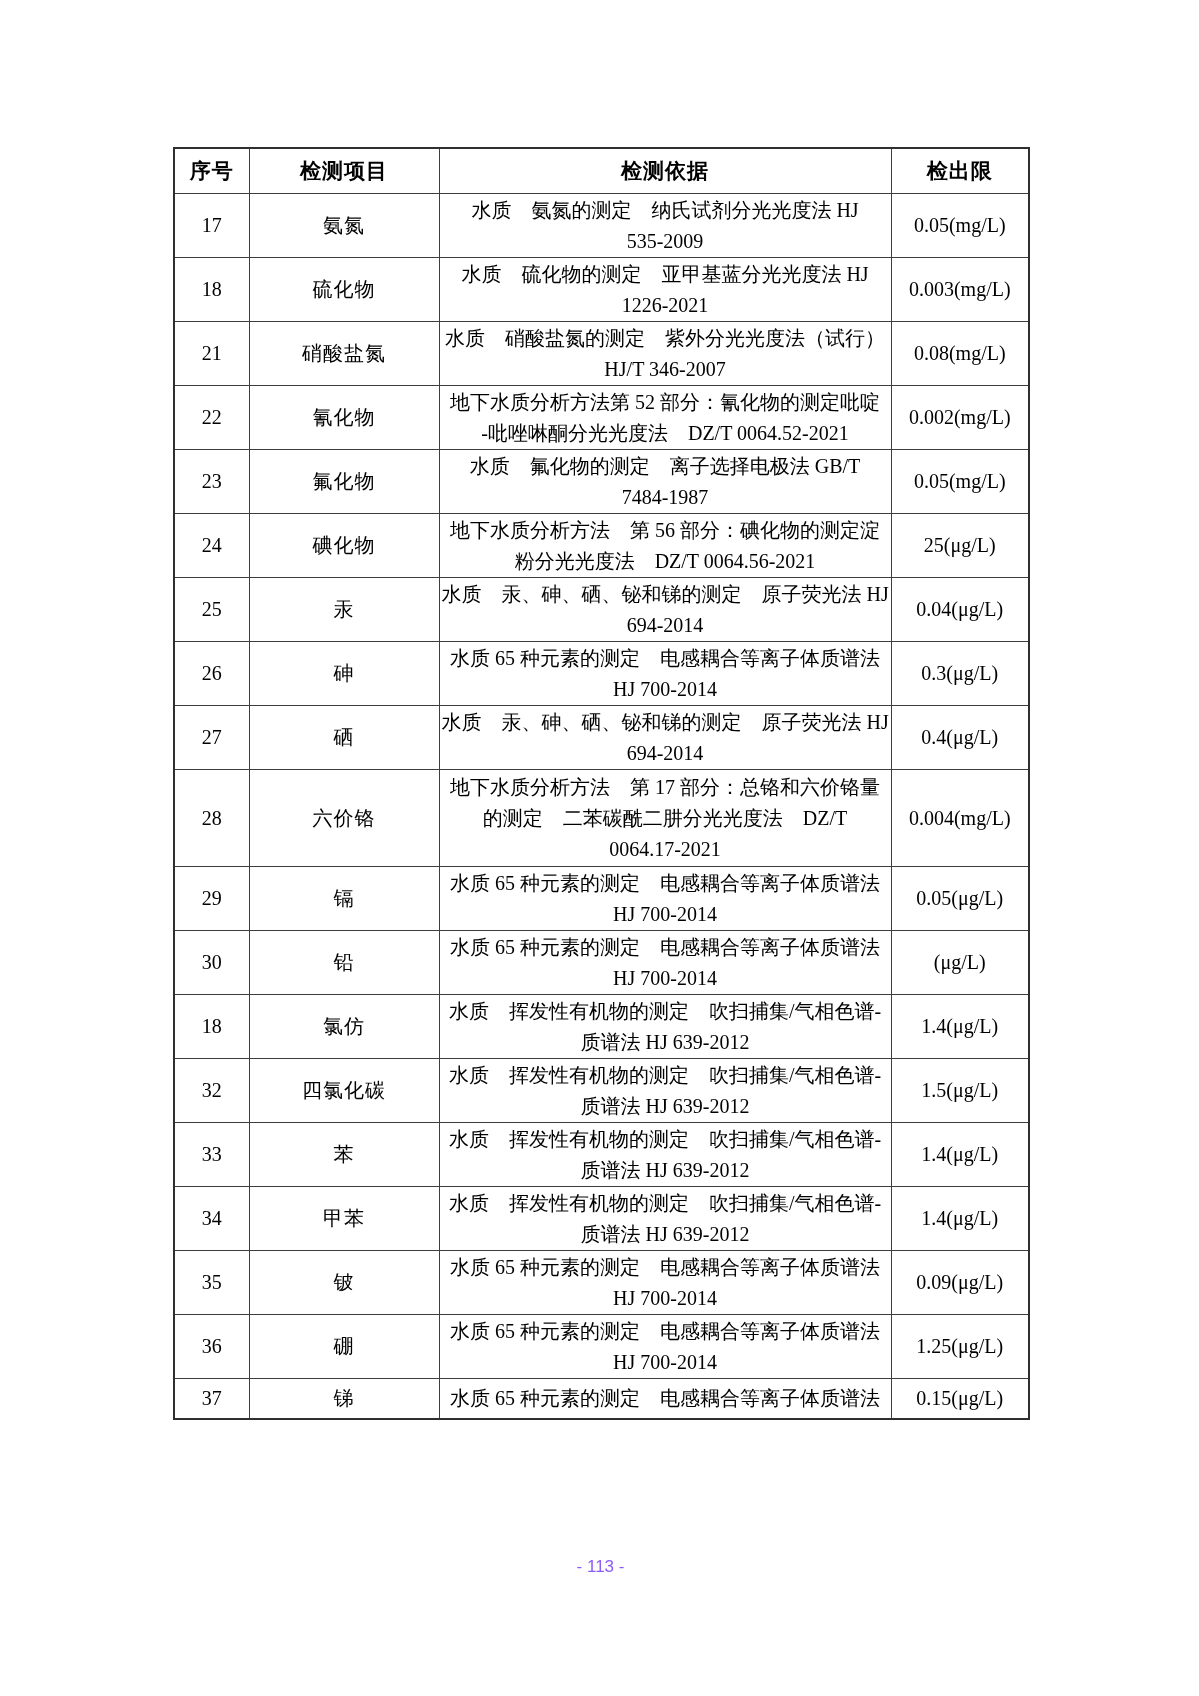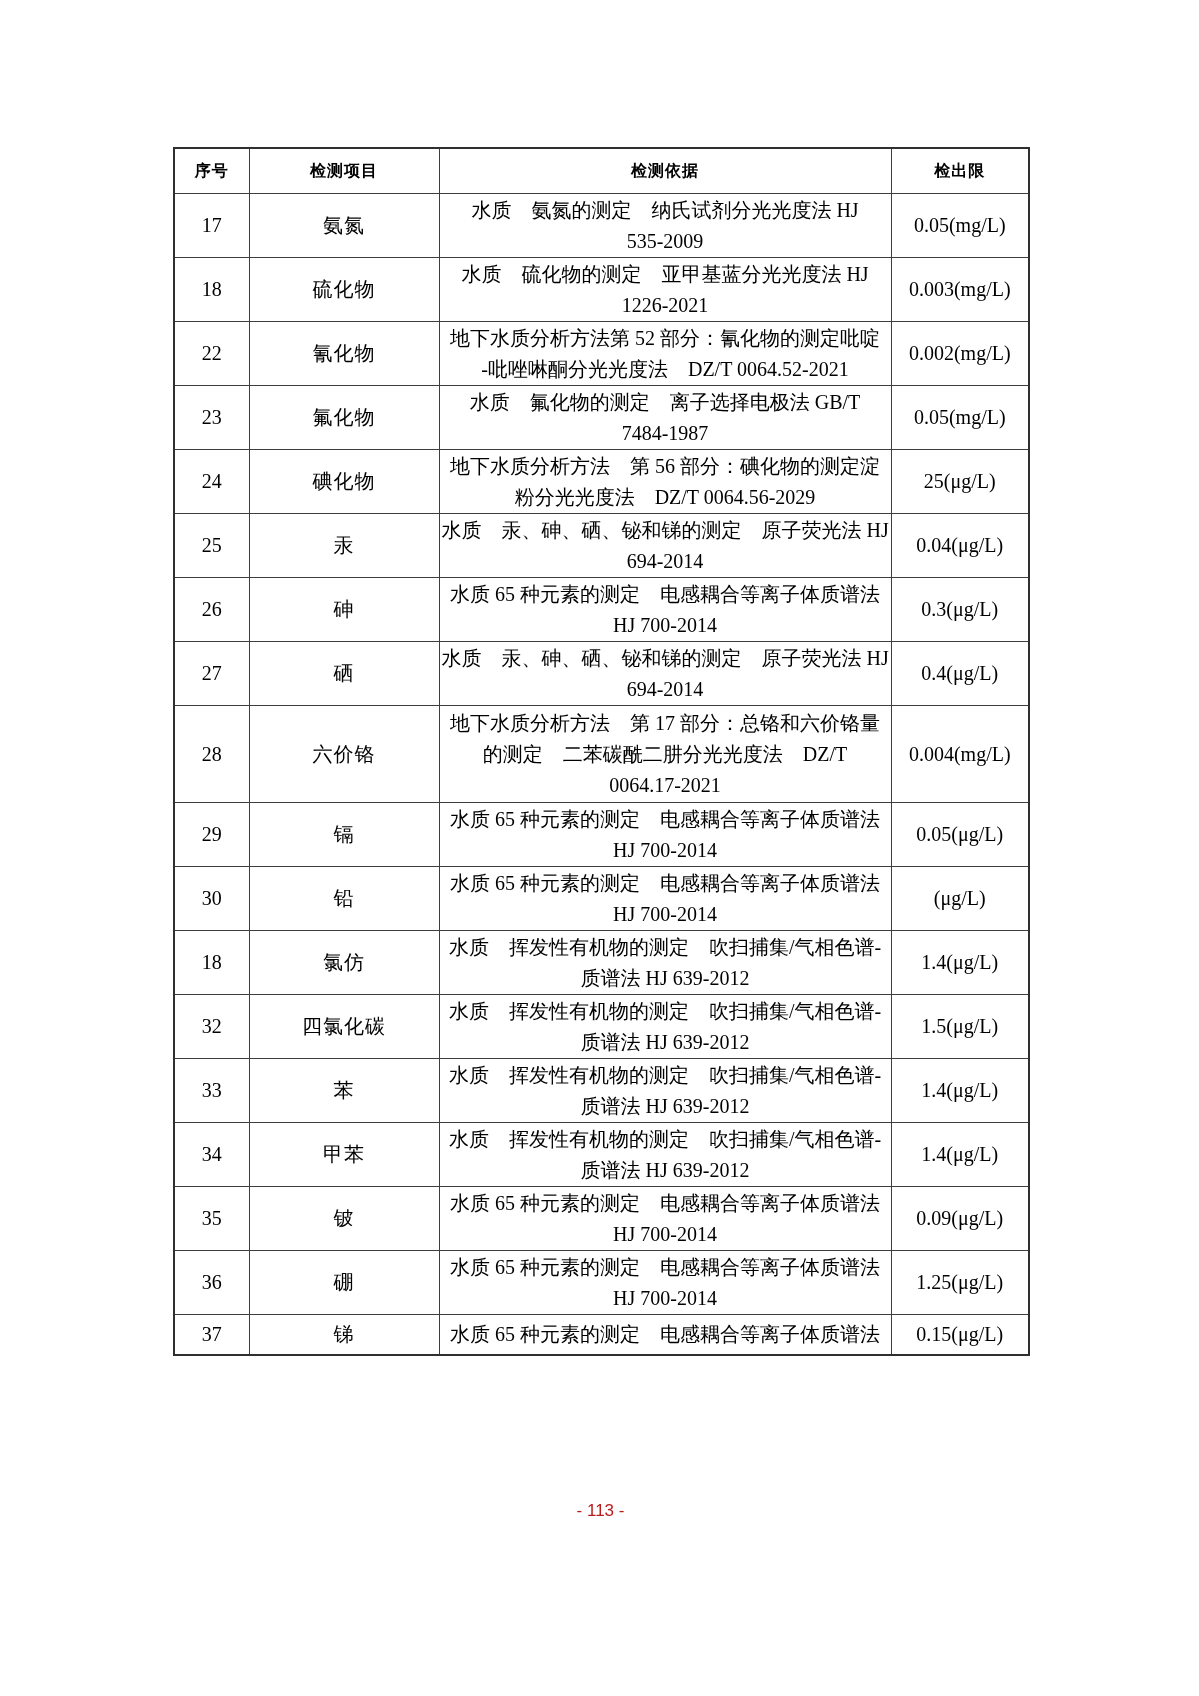--- a/index.html
+++ b/index.html
@@ -26,21 +26,21 @@
   }
   .doc-table th, .doc-table td {
     border: 1px solid #3d3d3d;
     text-align: center;
     vertical-align: middle;
     padding: 0;
     overflow: hidden;
   }
   .doc-table th {
     height: 44px;
-    font-size: 16px;
+    font-size: 21px;
     font-weight: bold;
     letter-spacing: 1px;
     margin-left: 33px;
   }
   .doc-table td {
     font-size: 20px;
   }
   .c-no    { width: 75px; }
   .c-item  { width: 190px; letter-spacing: 1px; }
   .c-basis { width: 452px; font-family: Liberation Serif, serif; }
@@ -49,26 +49,26 @@
     padding: 0 2px;
   }
   .basis-line {
     line-height: 31px;
     text-align: center;
     white-space: nowrap;
   }
   .page-footer {
     position: absolute;
     left: 173px;
-    top: 1501px;
+    top: 1557px;
     width: 855px;
     text-align: center;
     font-family: "Liberation Sans", sans-serif;
     font-size: 17px;
-    color: #b91c1c;
+    color: #8b5cf6;
   }
 </style>
 </head>
 <body>
 
 <table class="doc-table">
   <colgroup>
     <col class="c-no">
       <col class="c-item">
       <col class="c-basis">
@@ -95,20 +95,29 @@
       <tr style="height: 64px;">
         <td class="c-no">18</td>
         <td class="c-item">硫化物</td>
         <td class="c-basis">
           <div class="basis-line">水质　硫化物的测定　亚甲基蓝分光光度法 HJ</div>
           <div class="basis-line">1226-2021</div>
         </td>
         <td class="c-limit">0.003(mg/L)</td>
       </tr>
       <tr style="height: 64px;">
+        <td class="c-no">21</td>
+        <td class="c-item">硝酸盐氮</td>
+        <td class="c-basis">
+          <div class="basis-line">水质　硝酸盐氮的测定　紫外分光光度法（试行）</div>
+          <div class="basis-line">HJ/T 346-2007</div>
+        </td>
+        <td class="c-limit">0.08(mg/L)</td>
+      </tr>
+      <tr style="height: 64px;">
         <td class="c-no">22</td>
         <td class="c-item">氰化物</td>
         <td class="c-basis">
           <div class="basis-line">地下水质分析方法第 52 部分：氰化物的测定吡啶</div>
           <div class="basis-line">-吡唑啉酮分光光度法　DZ/T 0064.52-2021</div>
         </td>
         <td class="c-limit">0.002(mg/L)</td>
       </tr>
       <tr style="height: 64px;">
         <td class="c-no">23</td>
@@ -117,21 +126,21 @@
           <div class="basis-line">水质　氟化物的测定　离子选择电极法 GB/T</div>
           <div class="basis-line">7484-1987</div>
         </td>
         <td class="c-limit">0.05(mg/L)</td>
       </tr>
       <tr style="height: 64px;">
         <td class="c-no">24</td>
         <td class="c-item">碘化物</td>
         <td class="c-basis">
           <div class="basis-line">地下水质分析方法　第 56 部分：碘化物的测定淀</div>
-          <div class="basis-line">粉分光光度法　DZ/T 0064.56-2029</div>
+          <div class="basis-line">粉分光光度法　DZ/T 0064.56-2021</div>
         </td>
         <td class="c-limit">25(μg/L)</td>
       </tr>
       <tr style="height: 64px;">
         <td class="c-no">25</td>
         <td class="c-item">汞</td>
         <td class="c-basis">
           <div class="basis-line">水质　汞、砷、硒、铋和锑的测定　原子荧光法 HJ</div>
           <div class="basis-line">694-2014</div>
         </td>

